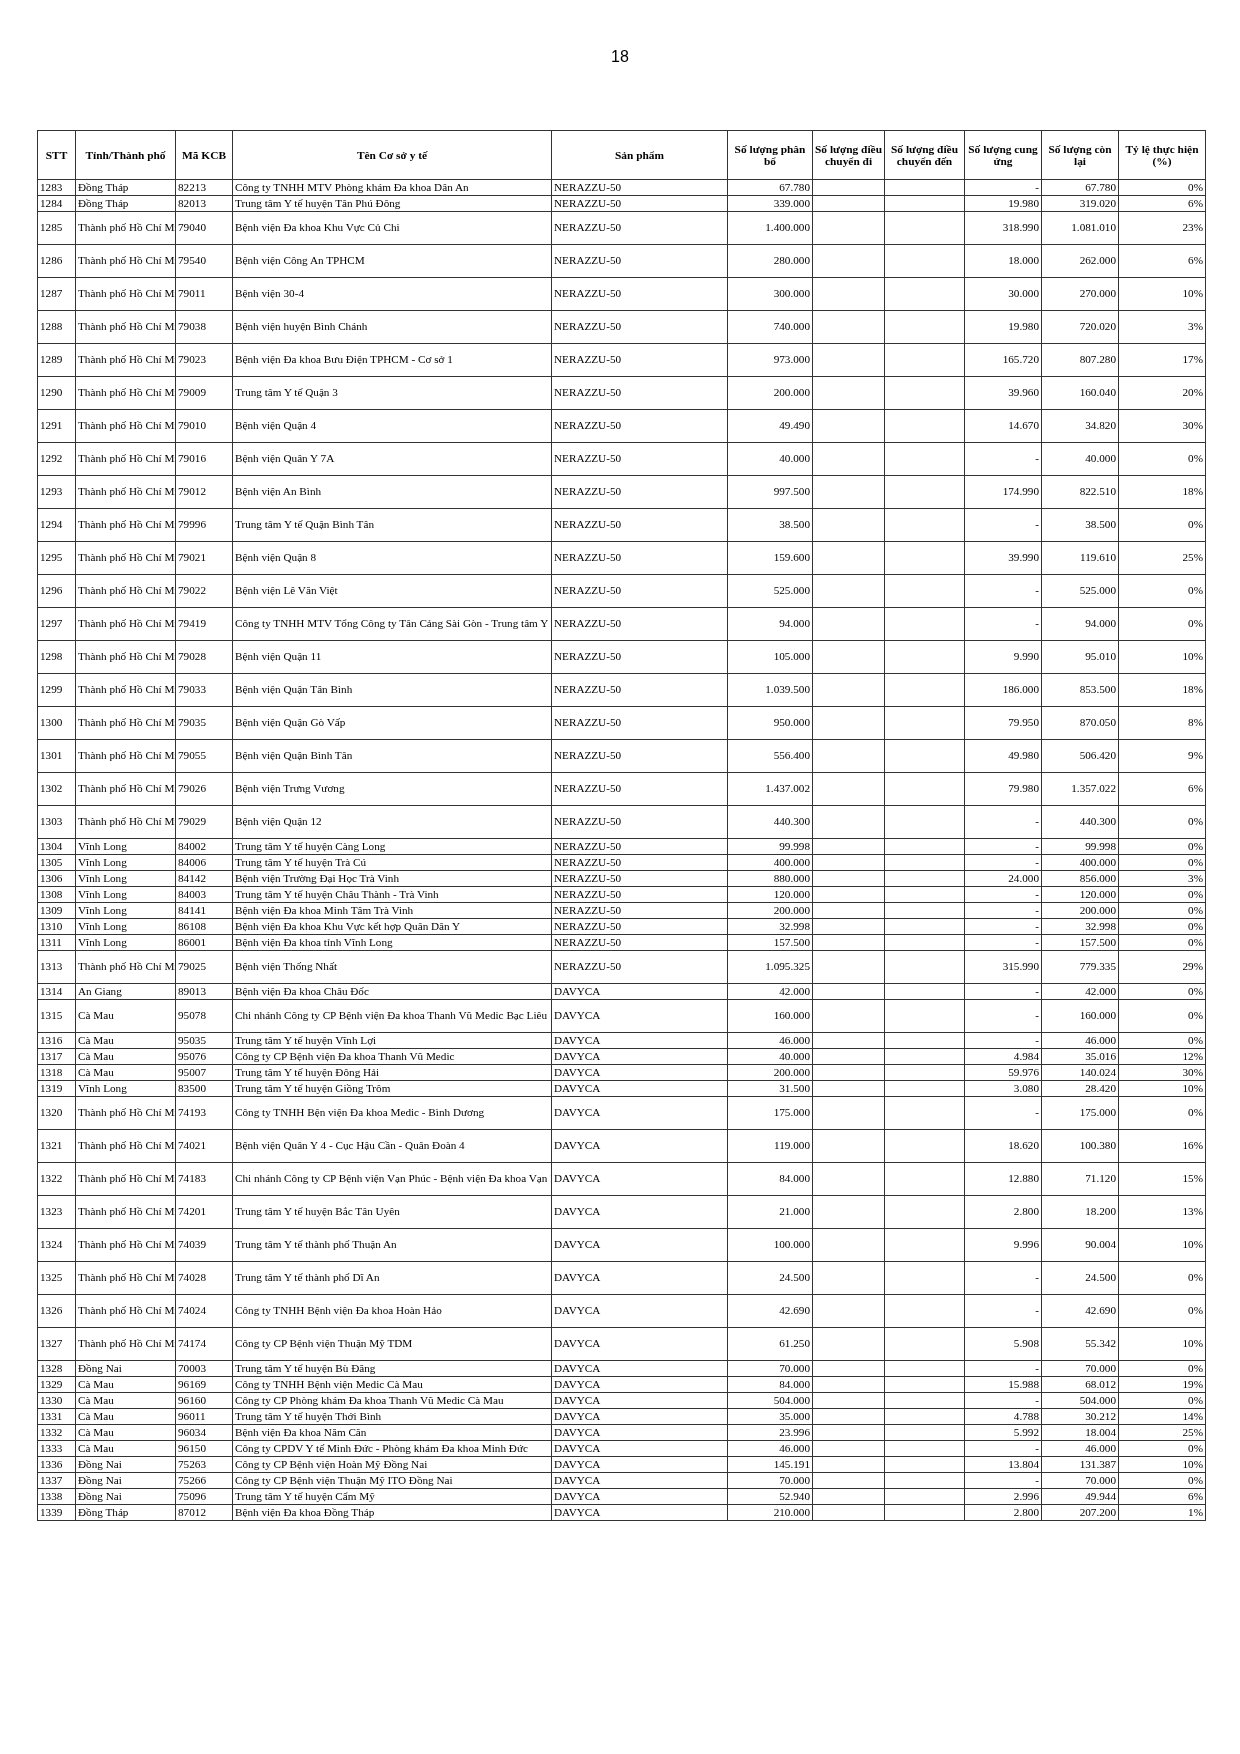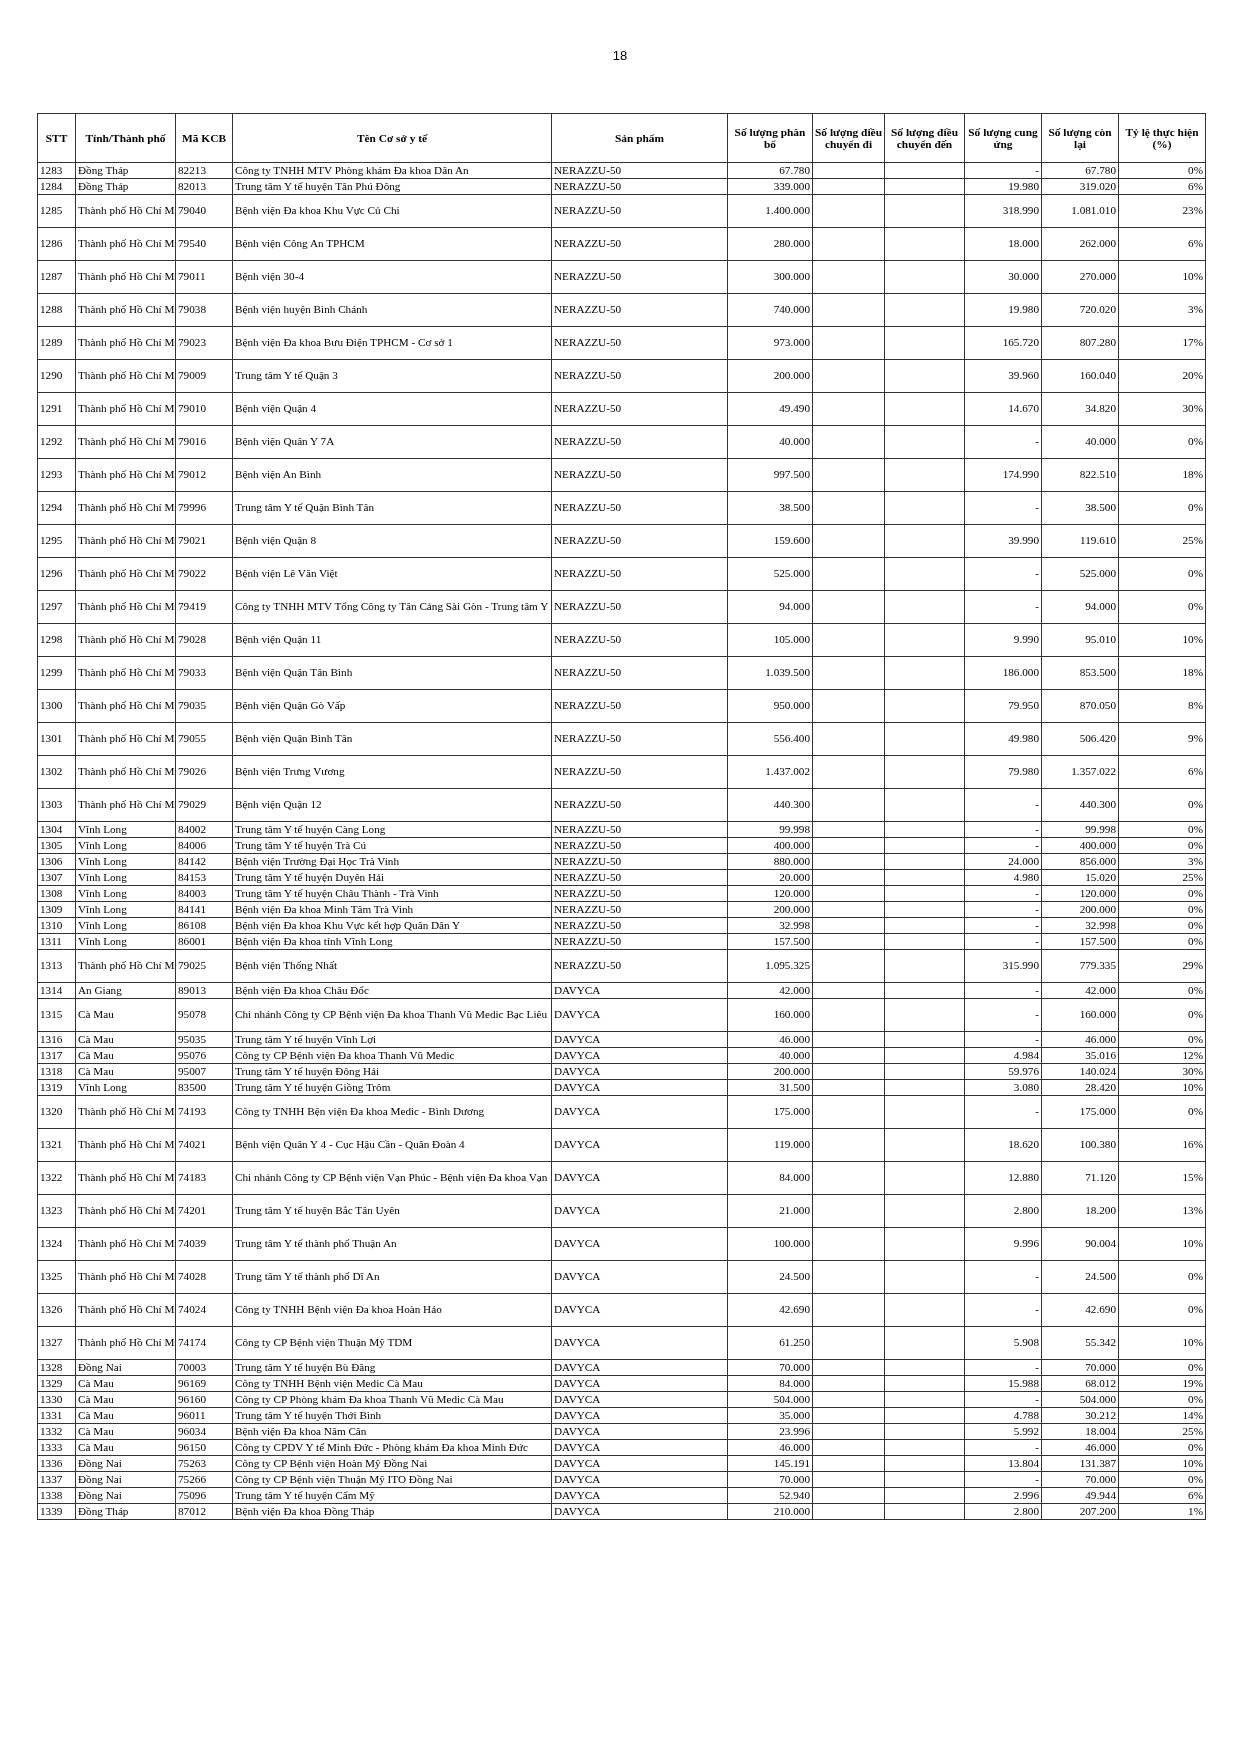--- a/index.html
+++ b/index.html
@@ -1,18 +1,18 @@
 <!DOCTYPE html>
 <html><head>
 <meta charset="utf-8">
 <style>
   html, body { margin: 0; padding: 0; background: #ffffff; }
   body { width: 1240px; height: 1754px; position: relative; font-family: "Liberation Serif", "DejaVu Serif", serif; color: #000; }
-  .page-number { position: absolute; top: 48px; left: 0; width: 1240px; text-align: center; font-family: "Liberation Sans", "DejaVu Sans", sans-serif; font-size: 13px; }
-  table.main { position: absolute; top: 113px; left: 37px; border-collapse: collapse; table-layout: fixed; width: 1168px; font-size: 11.2px; line-height: 11.4px; }
+  .page-number { position: absolute; top: 48px; left: 0; width: 1240px; text-align: center; font-family: "Liberation Sans", "DejaVu Sans", sans-serif; font-size: 16px; }
+  table.main { position: absolute; top: 130px; left: 37px; border-collapse: collapse; table-layout: fixed; width: 1168px; font-size: 11.2px; line-height: 11.4px; }
   table.main th, table.main td { border: 1px solid #333; padding: 0 2px; overflow: hidden; }
   table.main th { font-weight: bold; text-align: center; vertical-align: middle; height: 48px; font-size: 11.4px; line-height: 12px; }
   table.main td { vertical-align: middle; white-space: nowrap; }
   td.wrap { white-space: normal; }
   td.num { text-align: right; padding-right: 4px; }
   td.stt { padding-right: 1px; }
   tr.single td { height: 15px; }
   tr.double td { height: 32px; }
 </style>
 </head>
@@ -356,33 +356,20 @@
         <td class="wrap">Bệnh viện Trường Đại Học Trà Vinh</td>
         <td>NERAZZU-50</td>
         <td class="num">880.000</td>
         <td class="num"></td>
         <td class="num"></td>
         <td class="num">24.000</td>
         <td class="num">856.000</td>
         <td class="num">3%</td>
       </tr>
       <tr class="single">
-        <td class="stt">1307</td>
-        <td class="wrap">Vĩnh Long</td>
-        <td>84153</td>
-        <td class="wrap">Trung tâm Y tế huyện Duyên Hải</td>
-        <td>NERAZZU-50</td>
-        <td class="num">20.000</td>
-        <td class="num"></td>
-        <td class="num"></td>
-        <td class="num">4.980</td>
-        <td class="num">15.020</td>
-        <td class="num">25%</td>
-      </tr>
-      <tr class="single">
         <td class="stt">1308</td>
         <td class="wrap">Vĩnh Long</td>
         <td>84003</td>
         <td class="wrap">Trung tâm Y tế huyện Châu Thành - Trà Vinh</td>
         <td>NERAZZU-50</td>
         <td class="num">120.000</td>
         <td class="num"></td>
         <td class="num"></td>
         <td class="num">-</td>
         <td class="num">120.000</td>

